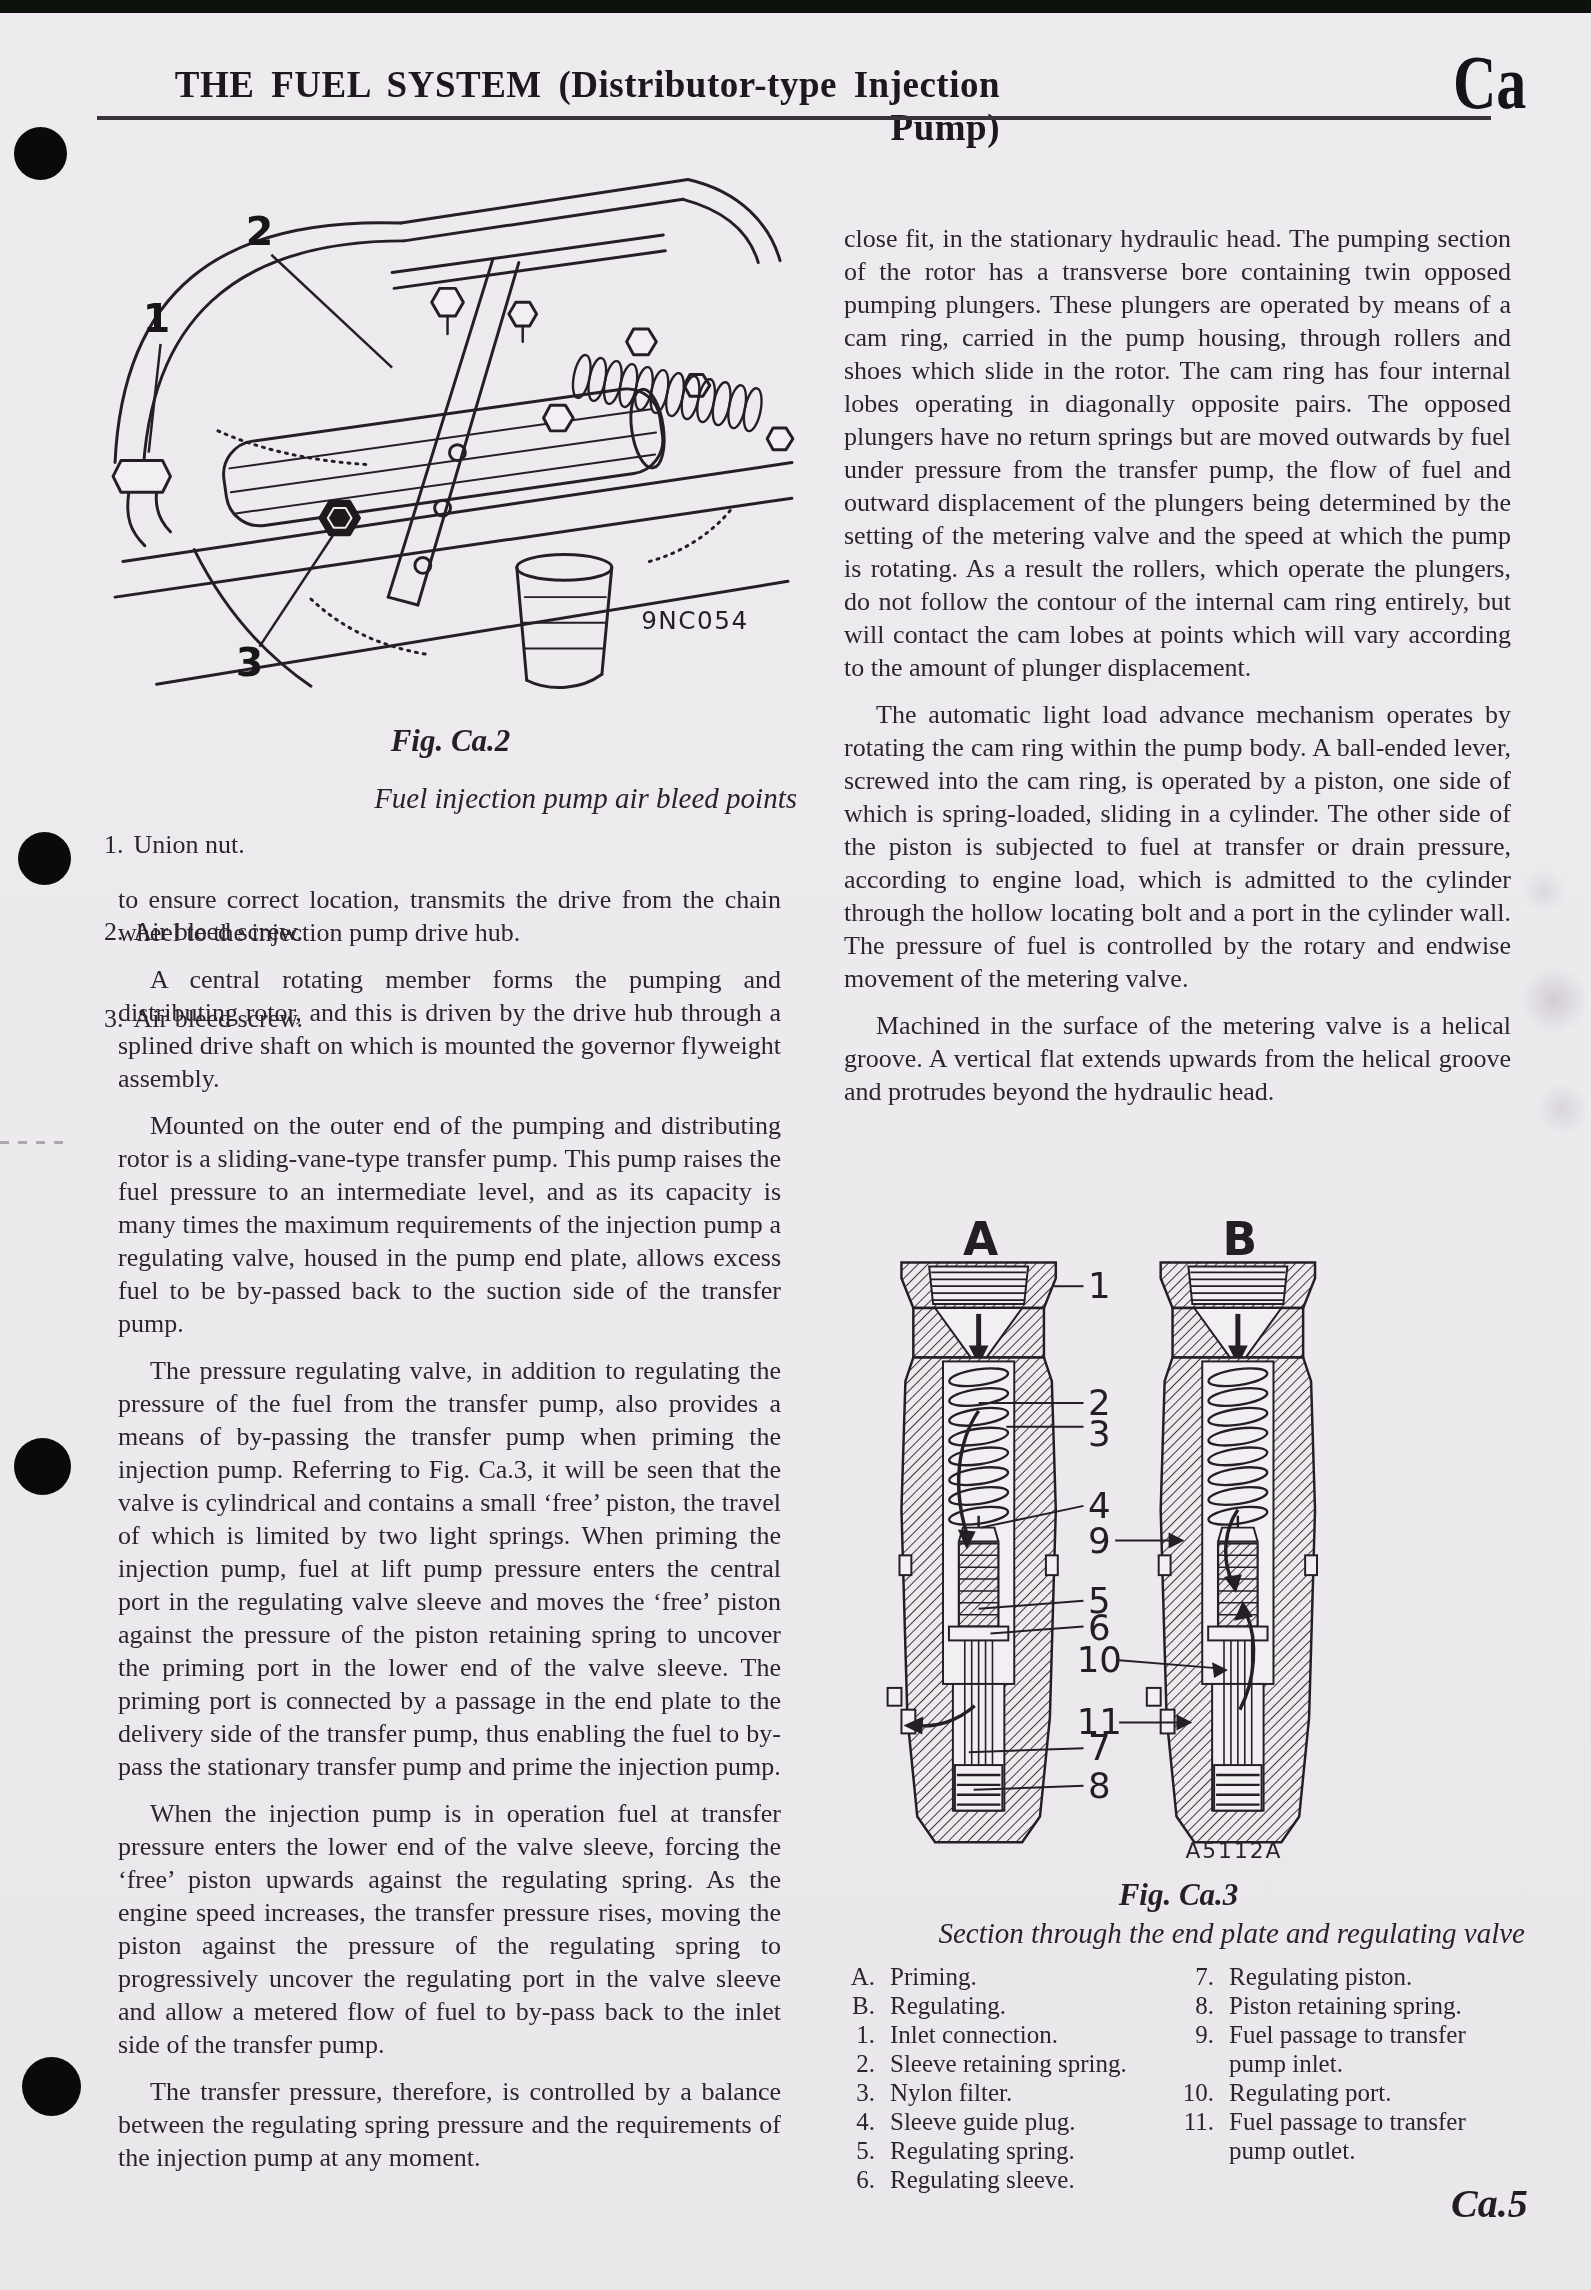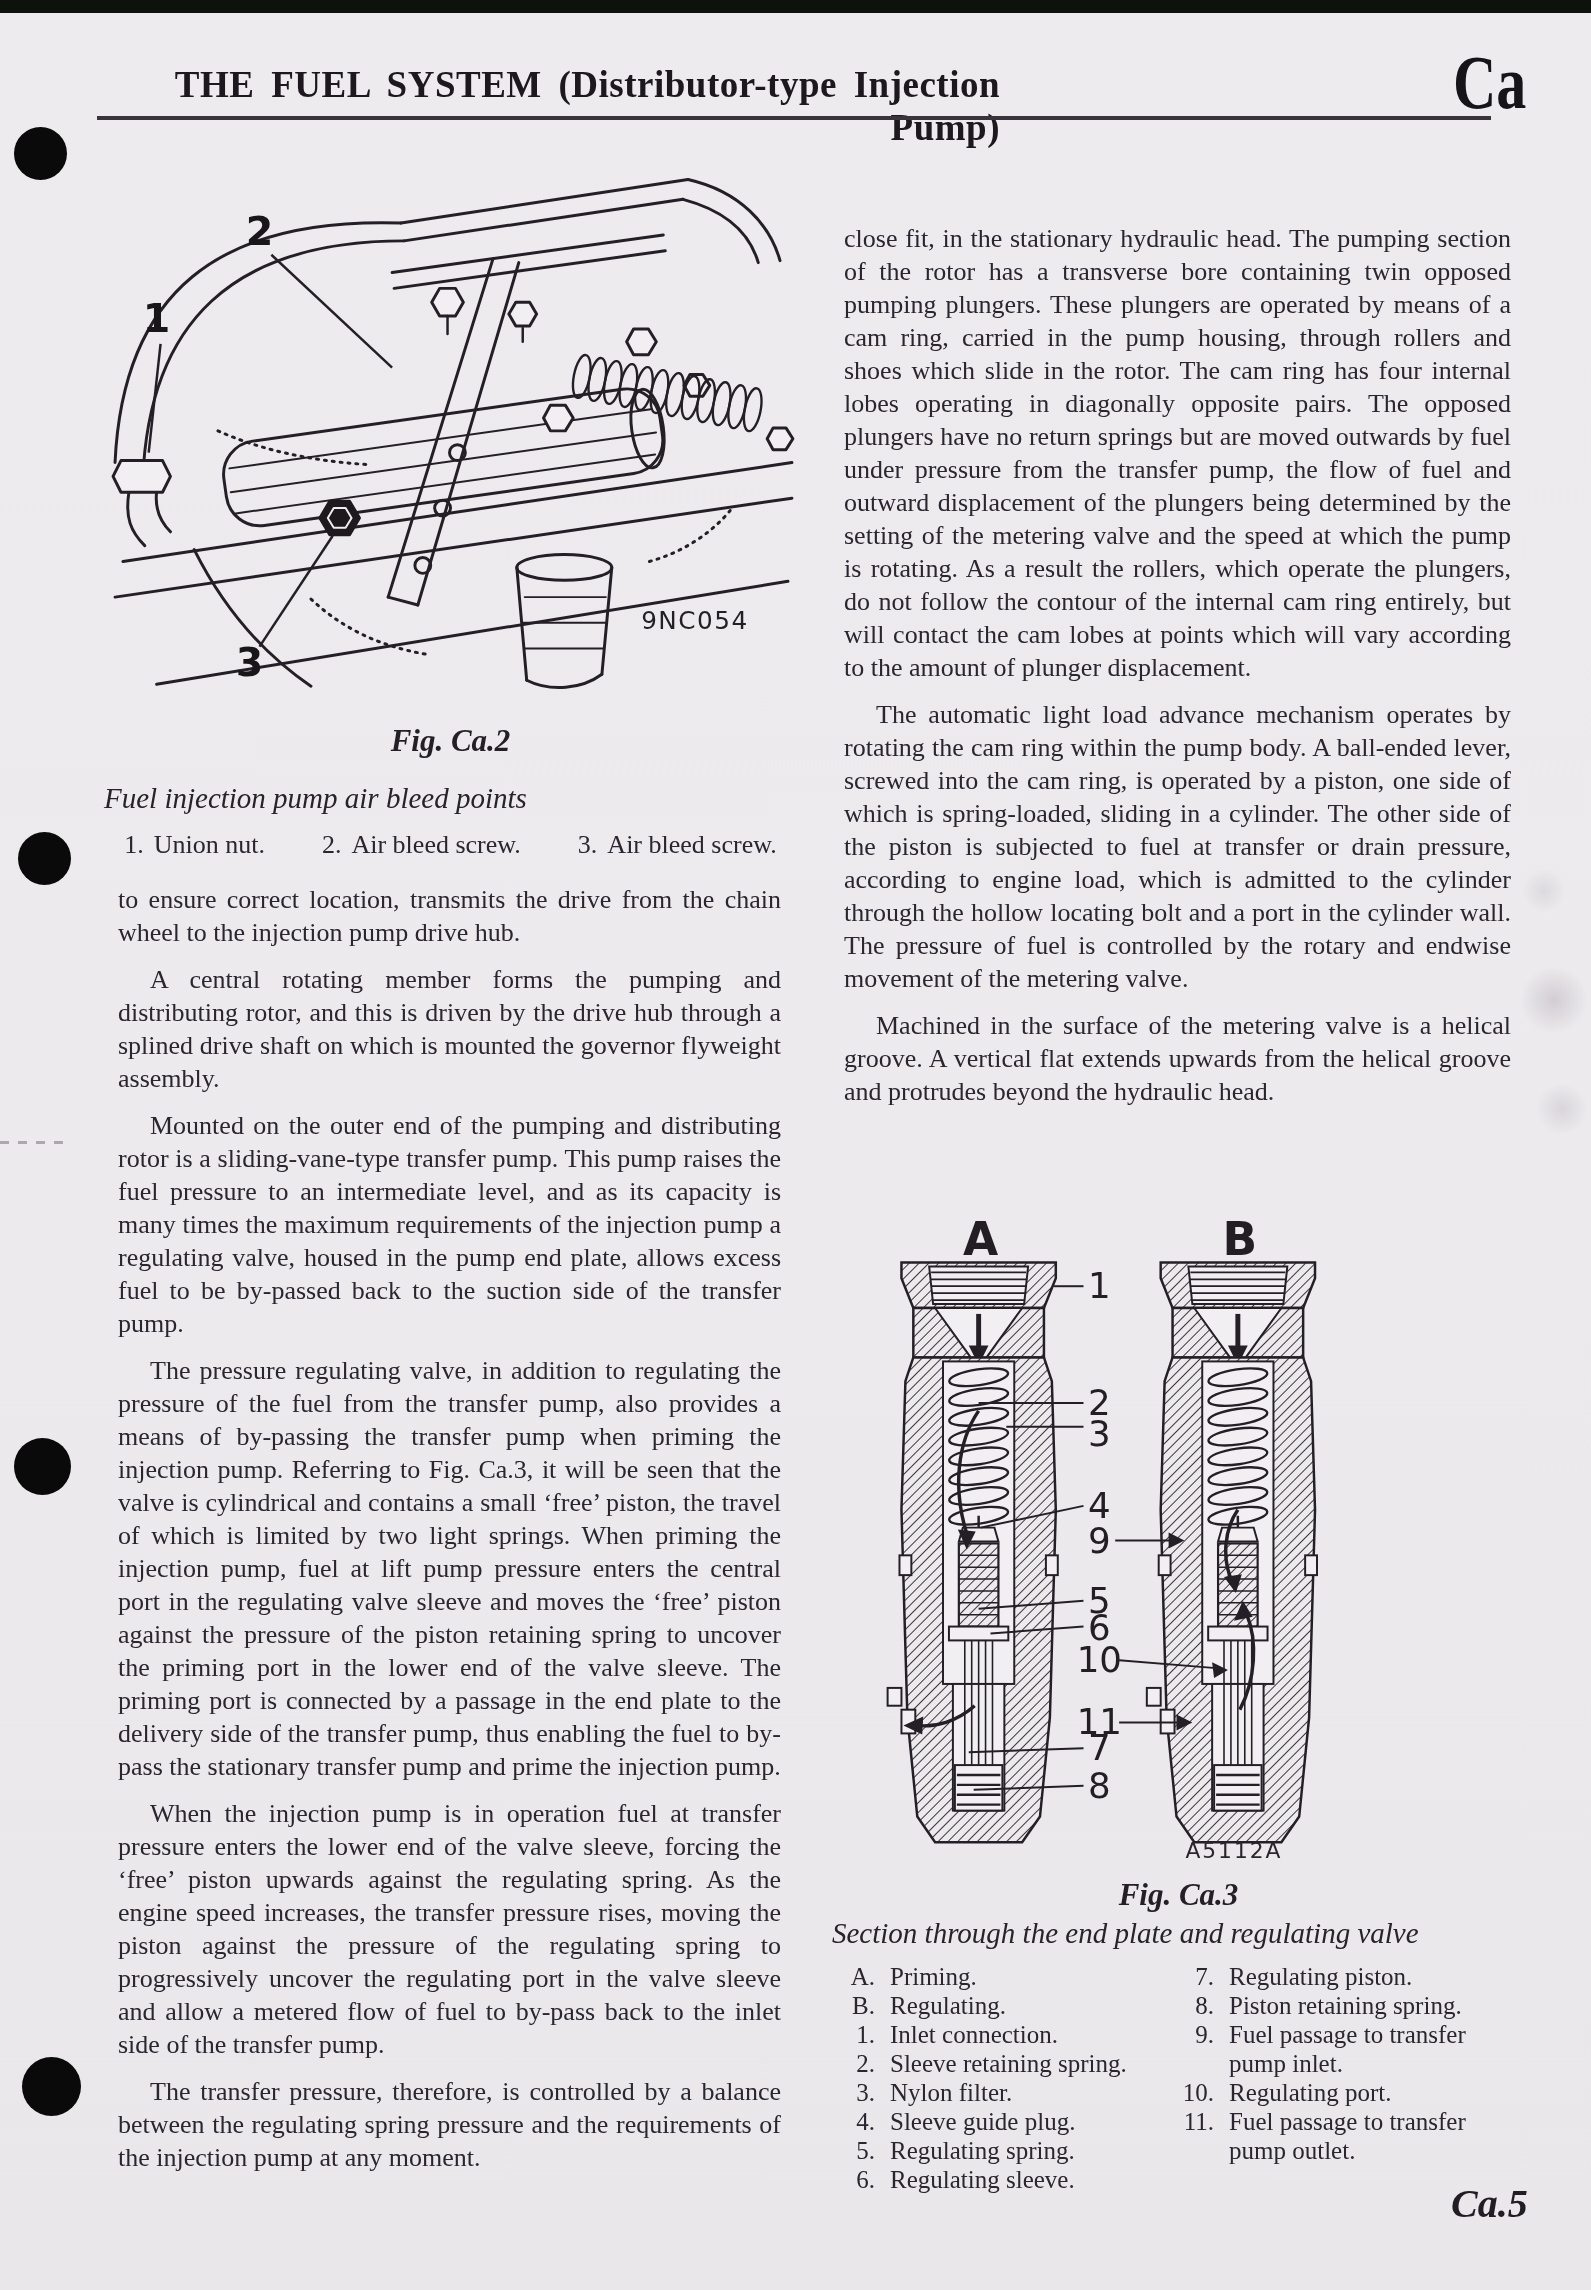--- a/index.html
+++ b/index.html
@@ -23,26 +23,26 @@
     font-size:37px;font-weight:bold;letter-spacing:0.5px;word-spacing:7px;color:#1c181d;}
   .section-code{position:absolute;left:1453px;top:38px;font-size:77px;font-weight:bold;
     color:#16131а;color:#171419;transform:scaleX(.78);transform-origin:left top;}
   .header-rule{position:absolute;left:97px;top:116px;width:1394px;height:4px;background:#39343b;}
   .fig2-svg{position:absolute;left:99px;top:134px;width:703px;height:569px;}
   .fig3-svg{position:absolute;left:830px;top:1213px;width:695px;height:653px;}
   .fig-label{position:absolute;width:693px;text-align:center;font-style:italic;font-weight:bold;
     font-size:31px;color:#241f26;}
   .fig2-label{left:104px;top:723px;}
   .fig3-label{left:832px;top:1877px;}
-  .fig-caption{position:absolute;width:693px;text-align:left;font-style:italic;
+  .fig-caption{position:absolute;width:693px;text-align:right;font-style:italic;
     font-size:29px;color:#282229;}
   .fig2-caption{left:104px;top:782px;}
   .fig3-caption{left:832px;top:1917px;}
   .fig2-legend-line{position:absolute;left:104px;top:830px;width:693px;display:flex;
-    justify-content:center;gap:57px;font-size:26px;color:#2b2530;}
+    justify-content:center;gap:57px;font-size:26px;color:#2b2530;flex-direction:column;}
   .fig2-legend-line .item{white-space:nowrap;}
   .fig2-legend-line .num{margin-right:10px;}
   .col{position:absolute;width:695px;text-align:justify;font-size:26px;line-height:33px;}
   .col-left{left:104px;top:869px;width:691px;}
   .col-right{left:830px;top:208px;}
   .col p{margin:14px;}
   .col p.indent{text-indent:32px;}
   .col-right p{margin-bottom:7px;}
   .fig3-legend{position:absolute;left:837px;top:1962px;width:688px;display:flex;
     font-size:25px;line-height:29px;color:#2b2530;}

